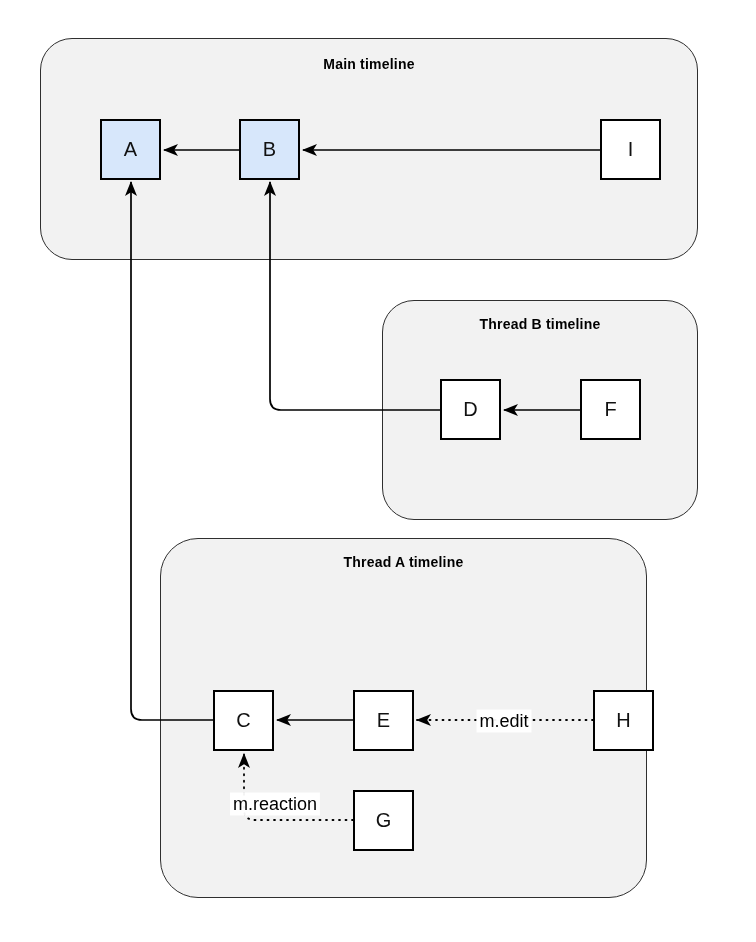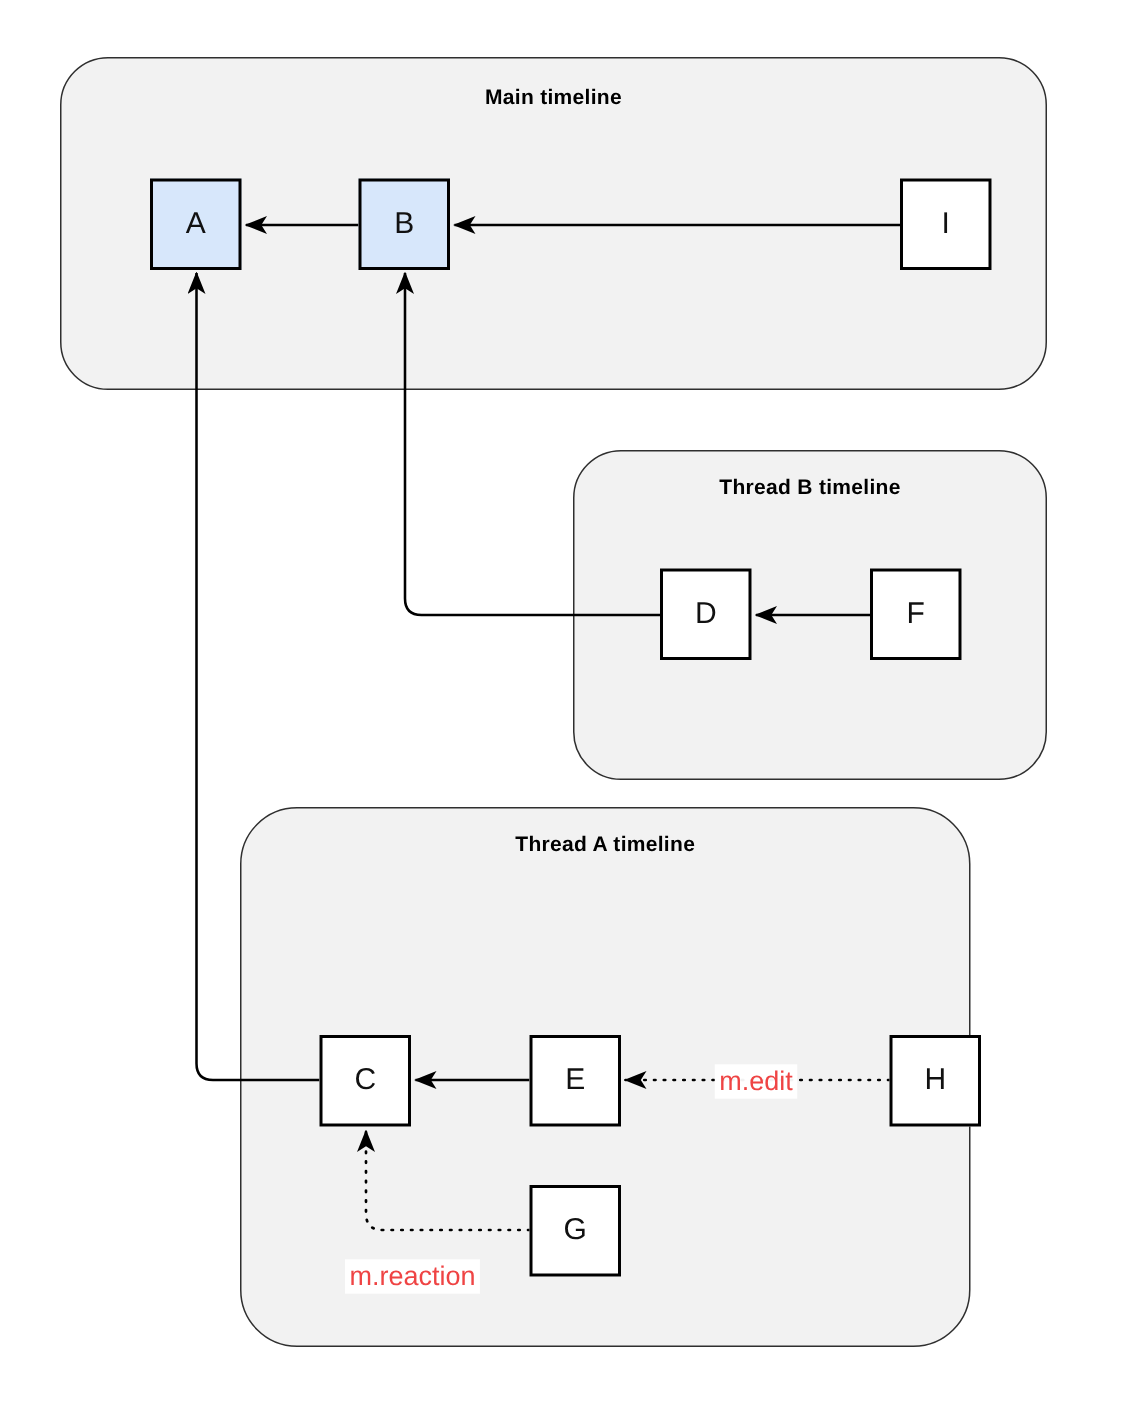--- a/index.html
+++ b/index.html
@@ -45,21 +45,21 @@
     color: #111111;
     box-sizing: content-box;
   }
   .node.highlight { background: #d7e7fb; }
   .edge-label {
     position: absolute;
     transform: translate(-50%, -50%);
     background: rgba(255,255,255,0.95);
     padding: 1px 3px;
     font-size: 18px;
-    color: #ef4444;
+    color: #000000;
     white-space: nowrap;
   }
 </style>
 </head>
 <body>
 
 <div class="canvas">
 
   <div class="timeline" style="left:40px; top:38px; width:658px; height:222px; border-radius:32px;">
     <div class="timeline-title" style="margin-top:17px;">Main timeline</div>
@@ -121,15 +121,15 @@
     <span>E</span>
   </div>
   <div class="node" style="left:593px; top:690px;">
     <span>H</span>
   </div>
   <div class="node" style="left:353px; top:790px;">
     <span>G</span>
   </div>
 
   <div class="edge-label" style="left:504px; top:721px;">m.edit</div>
-  <div class="edge-label" style="left:275px; top:851px;">m.reaction</div>
+  <div class="edge-label" style="left:275px; top:804px;">m.reaction</div>
 
 </div>
 
 </body></html>

